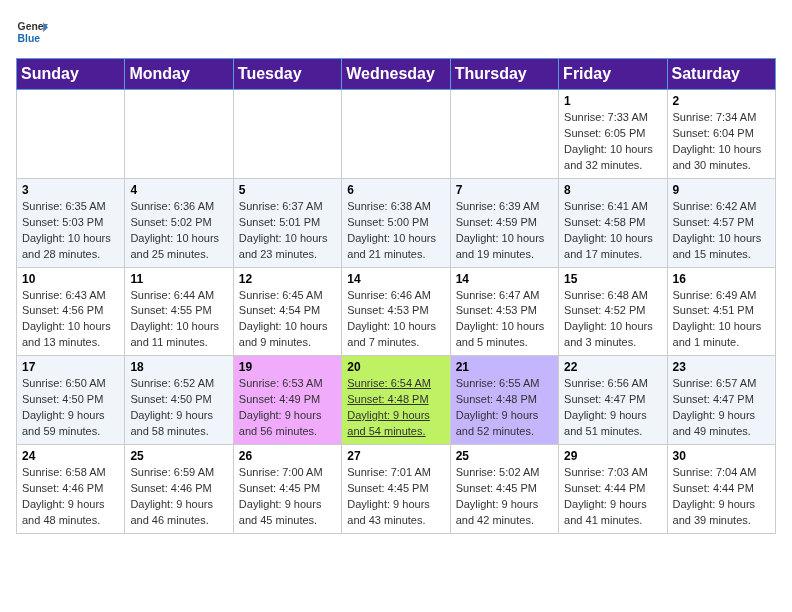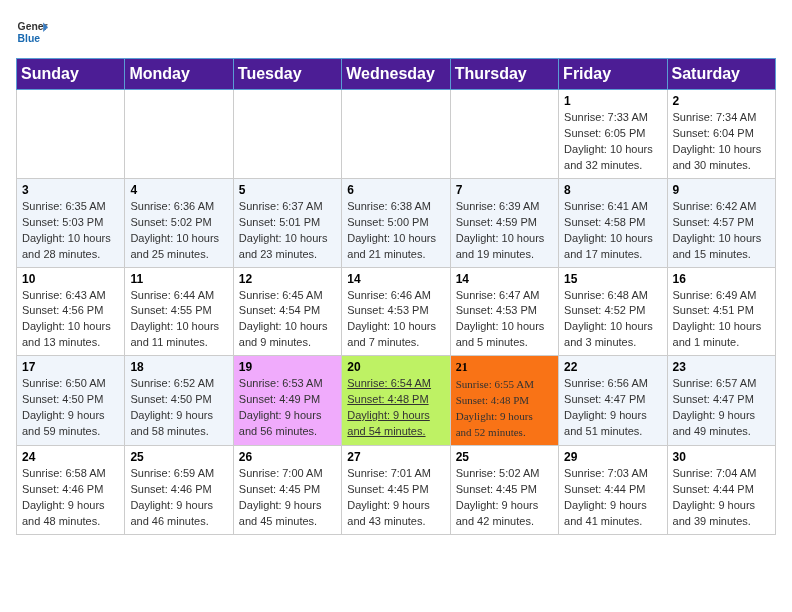--- a/index.html
+++ b/index.html
@@ -250,21 +250,21 @@
 Daylight: 9 hours
 and 56 minutes.</div>
         </td>
         <td style="background: #bef264;">
           <div class="day-number">20</div>
           <div class="day-info" style="white-space: pre-line; text-decoration: underline;">Sunrise: 6:54 AM
 Sunset: 4:48 PM
 Daylight: 9 hours
 and 54 minutes.</div>
         </td>
-        <td style="background: #f97316; font-family: Liberation Serif, serif;">
+        <td style="background: #c4b5fd;">
           <div class="day-number">21</div>
           <div class="day-info" style="white-space: pre-line;">Sunrise: 6:55 AM
 Sunset: 4:48 PM
 Daylight: 9 hours
 and 52 minutes.</div>
         </td>
         <td style="background: rgb(240, 245, 251);">
           <div class="day-number">22</div>
           <div class="day-info" style="white-space: pre-line;">Sunrise: 6:56 AM
 Sunset: 4:47 PM

